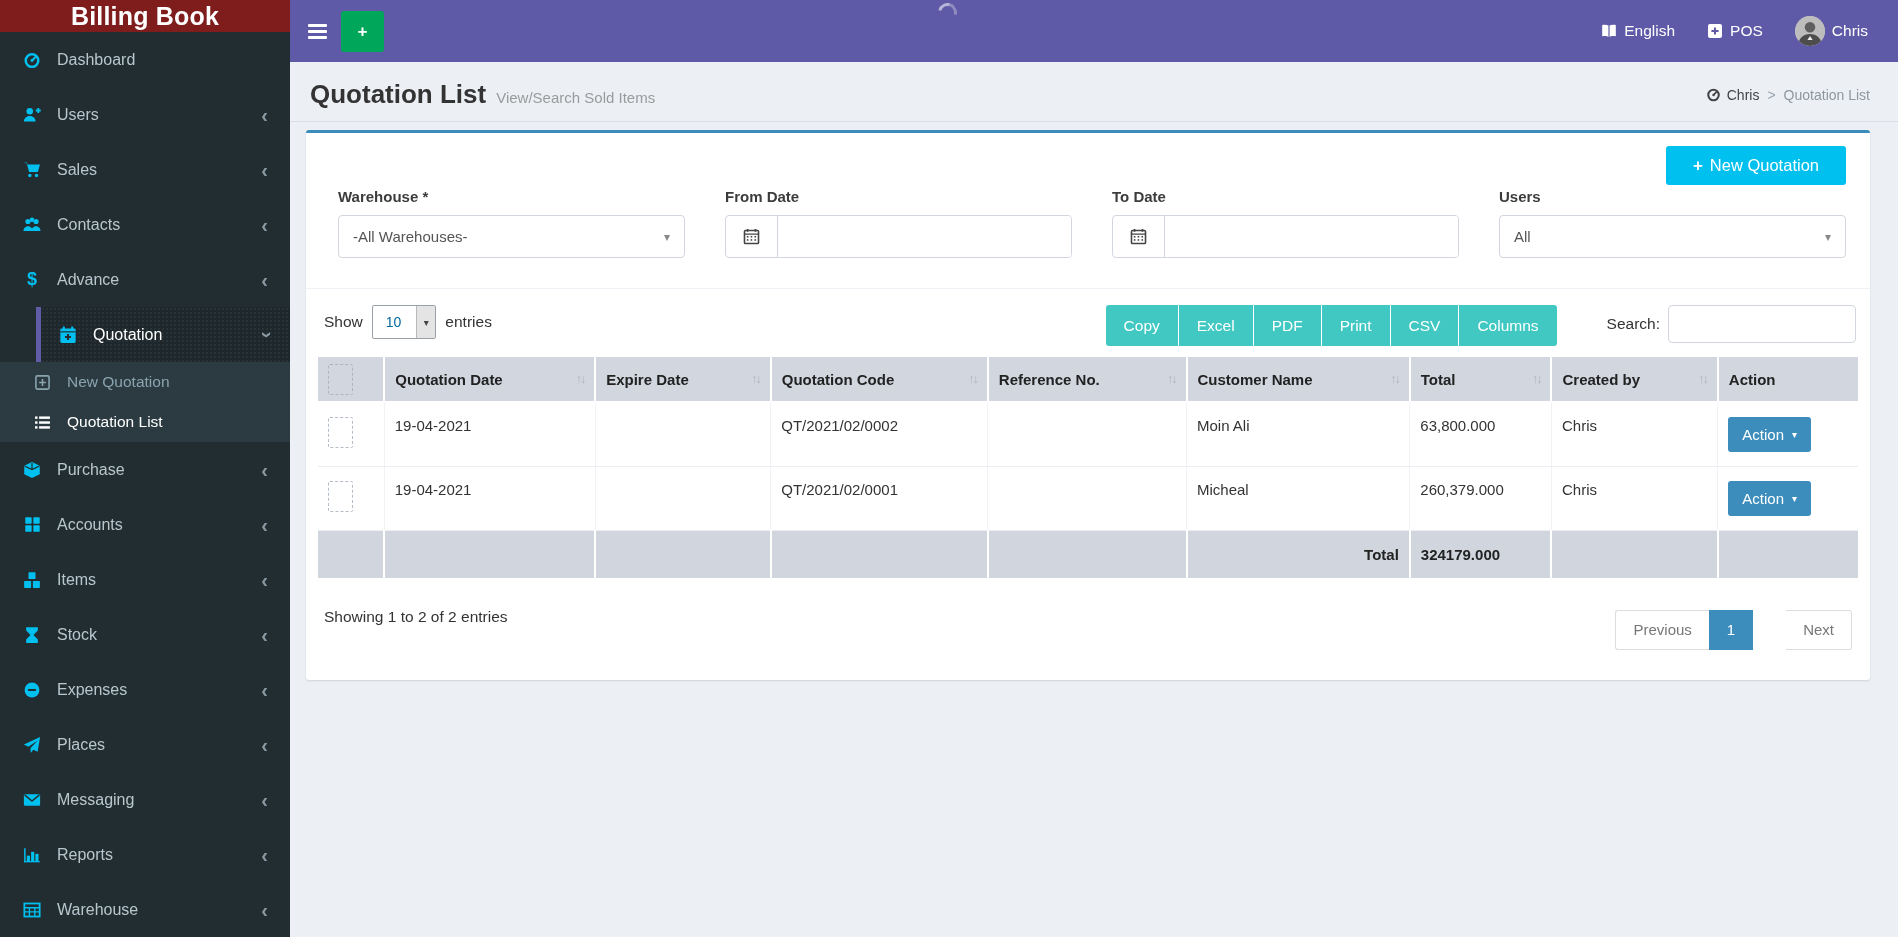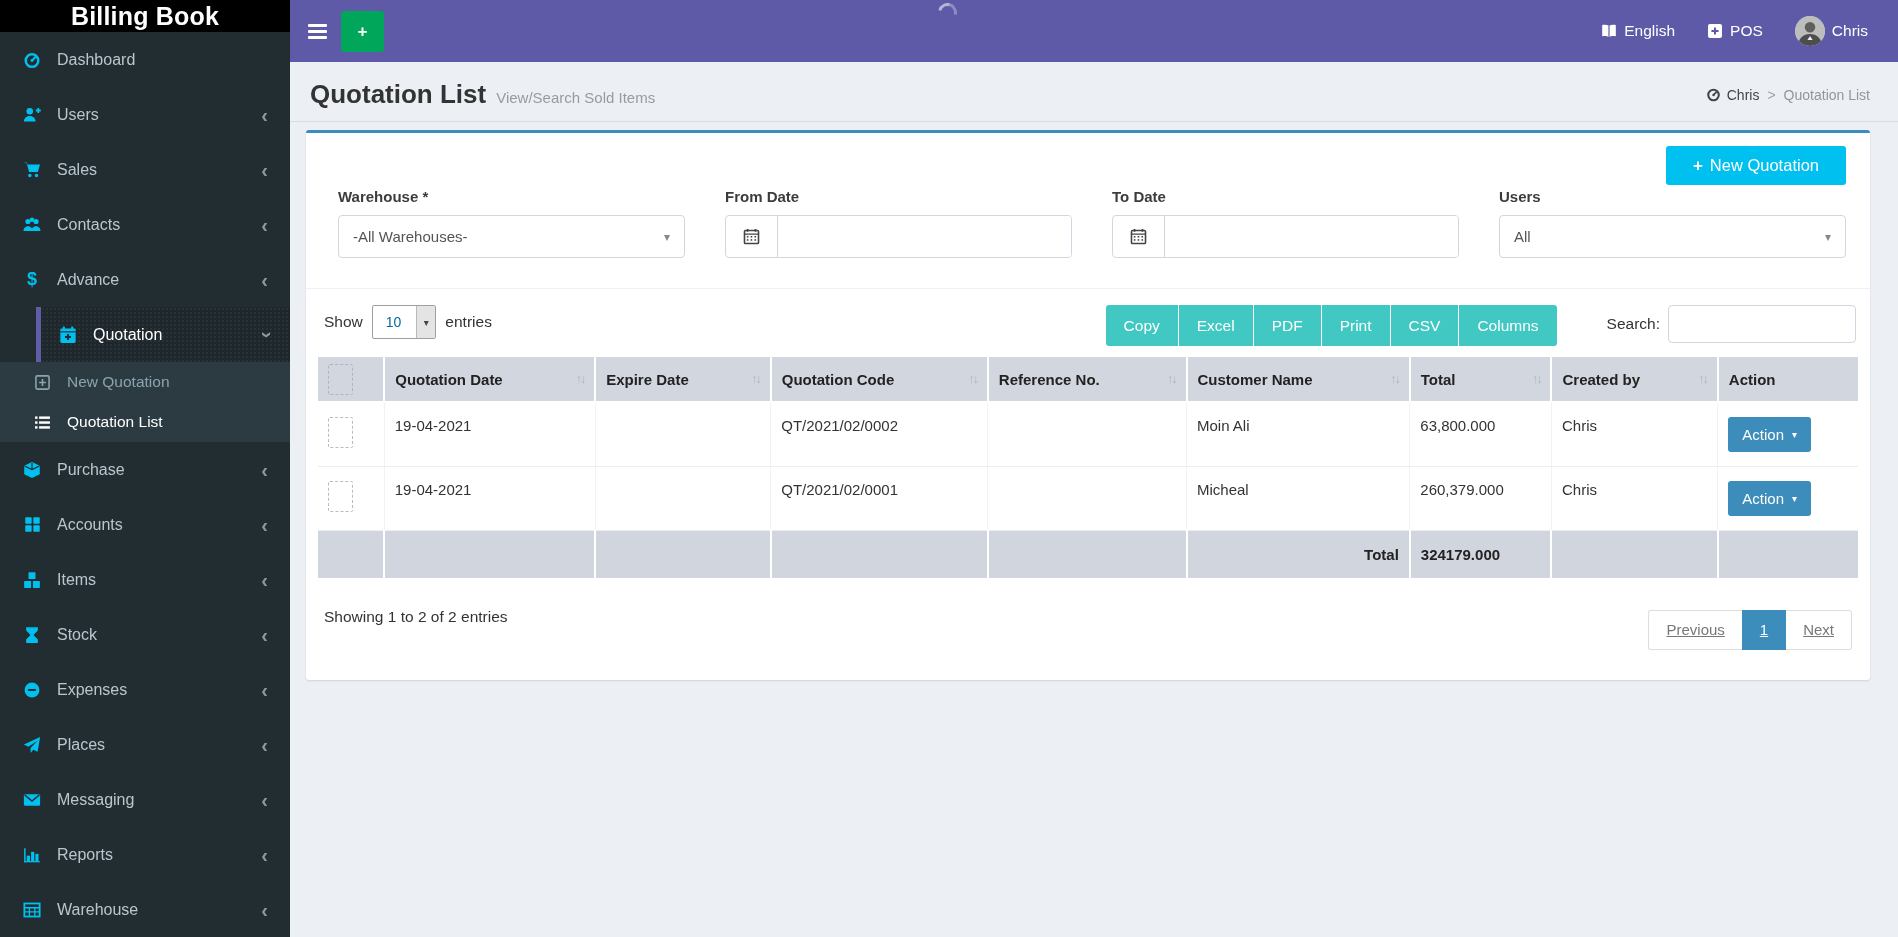--- a/index.html
+++ b/index.html
@@ -2,21 +2,21 @@
 <html><head>
 <meta charset="utf-8">
 <style>
   * { box-sizing: border-box; margin: 0; padding: 0; }
   html,body { width:1898px; height:937px; }
   body { font-family:"Liberation Sans", sans-serif; overflow:hidden; }
   .page { width:1898px; height:937px; display:flex; background:#ecf0f5; overflow:hidden; }
 
   
   .sidebar { flex:0 0 290px; width:290px; background:#222d32; display:flex; flex-direction:column; overflow:hidden; }
-  .logo { height:62px; background:#000000; color:#fff; font-size:25px; font-weight:bold; display:flex; align-items:center; justify-content:center; letter-spacing:.2px; }
+  .logo { height:62px; background:#7f1d1d; color:#fff; font-size:25px; font-weight:bold; display:flex; align-items:center; justify-content:center; letter-spacing:.2px; }
   .nav { list-style:none; }
   .nav-item { height:55px; display:flex; align-items:center; padding:0 22px 0 20px; color:#b8c7ce; font-size:16px; cursor:pointer; }
   .nav-ic { width:24px; margin-right:13px; color:#00c0ef; display:flex; align-items:center; justify-content:center; flex:0 0 24px; }
   .ic { width:17px; height:17px; fill:currentColor; }
   .ic18 { width:18px; height:18px; fill:currentColor; }
   .nav-label { flex:1; white-space:nowrap; }
   .chev { color:#8a9aa3; font-size:20px; line-height:0; font-weight:bold; }
   .chev.down { display:inline-block; transform:rotate(-90deg); }
   .dollar-glyph { font-size:18px; font-weight:bold; color:#00c0ef; }
   .nav-item.active-parent { background:#1e282c; color:#fff; border-left:5px solid #605ca8; padding-left:15px;
@@ -91,24 +91,24 @@
   .cb { width:25px; height:31px; border:1px dashed #b4bcc6; border-radius:2px; background:#fff; cursor:pointer; }
   .cb.hdr { background:transparent; border-color:#aeb5c0; }
   .btn-action { background:#3c8dbc; color:#fff; border:none; border-radius:3px; padding:9px 14px; font-size:15px; display:inline-flex; align-items:center; gap:8px; cursor:pointer; }
   .caret-sm { font-size:10px; }
   .tfoot-label { text-align:right; font-weight:bold; color:#222; }
   .tfoot-total { font-weight:bold; color:#222; }
 
   .dt-footer { display:flex; justify-content:space-between; align-items:flex-start; padding:18px 6px 0 6px; }
   .showing { font-size:15.5px; color:#333; margin-top:12px; }
   .pagination { display:flex; margin-top:14px; }
-  .pg { border:1px solid #ddd; background:#fff; color:#777; font-size:15px; padding:10px 17px; cursor:pointer; line-height:1.2;text-decoration:underline; }
+  .pg { border:1px solid #ddd; background:#fff; color:#777; font-size:15px; padding:10px 17px; cursor:pointer; line-height:1.2; }
   .pg.prev { border-radius:3px 0 0 3px; border-right:none; }
   .pg.cur { background:#3c8dbc; border-color:#3c8dbc; color:#fff; }
-  .pg.next { border-radius:0 3px 3px 0; border-left:none; }
+  .pg.next { border-radius:0 3px 3px 0; border-left:none;margin-left:33px; }
 </style>
 </head>
 <body>
 
 <svg width="0" height="0" style="position:absolute">
   <defs>
     <symbol id="i-gauge" viewBox="0 0 16 16">
         <circle cx="8" cy="8.5" r="5.6" fill="none" stroke="currentColor" stroke-width="2.2"></circle>
         <path d="M8 8.5 11.6 4.9" stroke="currentColor" stroke-width="1.8" fill="none"></path>
         <circle cx="8" cy="8.5" r="1.3"></circle>

